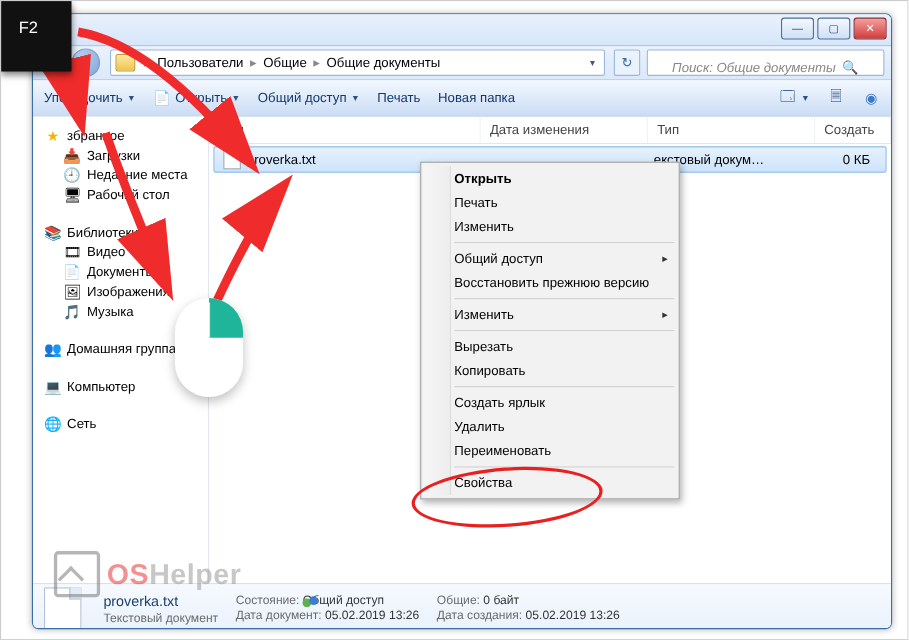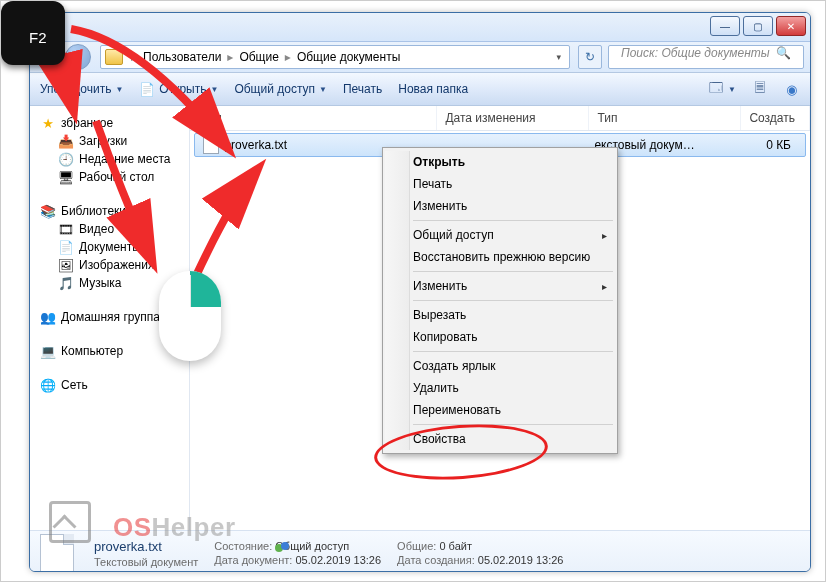--- a/index.html
+++ b/index.html
@@ -12,21 +12,21 @@
 .win-btn.close{background:linear-gradient(#f3a0a0,#d23b3b);color:#fff;border-color:#912626}
 
 .addressrow{height:30px;background:linear-gradient(#eaf2fc,#dbe9fb);display:flex;align-items:center;padding:0 6px;border-bottom:1px solid #b4c8e2}
 .nav-arrow{width:24px;height:24px;border-radius:50%;background:radial-gradient(circle at 30% 30%,#8ab9f1,#356db3);border:1px solid #2b5d9a;margin-right:3px;display:flex;align-items:center;justify-content:center;color:#fff;font-size:12px}
 .addr-box{flex:1;height:22px;border:1px solid #9ab7dc;background:#fff;border-radius:2px;display:flex;align-items:center;padding:0 4px;margin:0 6px}
 .addr-seg{padding:0 4px;color:#000}
 .addr-sep{color:#888;padding:0 2px}
 .addr-folder-icon{width:16px;height:14px;background:linear-gradient(#ffe9a8,#f0c449);border:1px solid #c69b2b;border-radius:2px;margin-right:6px}
 .addr-drop{font-size:9px;color:#555;margin:0 4px}
 .refresh-btn{width:22px;height:22px;border:1px solid #9ab7dc;border-radius:2px;background:#eaf2fc;display:flex;align-items:center;justify-content:center;color:#3b6ea5;margin-left:2px}
-.search-box{width:170px;height:22px;border:1px solid #9ab7dc;background:#fff;border-radius:2px;margin-left:6px;display:flex;align-items:flex-start;padding:0 12px;color:#888;font-style:italic}
+.search-box{width:170px;height:22px;border:1px solid #9ab7dc;background:#fff;border-radius:2px;margin-left:6px;display:flex;align-items:flex-end;padding:0 22px;color:#888;font-style:italic}
 .search-icon{margin-left:auto;color:#4b7bb9;font-style:normal}
 
 .toolbar{height:32px;background:linear-gradient(#f3f8ff,#dfeafa,#cbdcf3);border-bottom:1px solid #b4c8e2;display:flex;align-items:center;padding:0 10px;gap:16px;color:#13386b}
 .tool-item{display:flex;align-items:center;gap:4px;cursor:default}
 .tool-drop{font-size:8px;color:#2a518a}
 .tool-sep{flex:1}
 .tool-icon{width:16px;height:16px;display:flex;align-items:center;justify-content:center;font-size:13px}
 
 .explorer-body{display:flex;height:calc(100% - 28px - 30px - 32px - 44px)}
 .sidebar{width:186px;border-right:1px solid #e0e7f1;background:#fff;padding:8px 0;overflow:hidden}
@@ -58,28 +58,28 @@
 .status-label{color:#6b6b6b}
 .status-title{font-size:13px;color:#1b3e6d}
 
 .context-menu{position:absolute;left:381px;top:146px;width:230px;background:#f2f2f2;border:1px solid #a1a1a1;box-shadow:2px 3px 6px rgba(0,0,0,0.3);padding:3px 2px}
 .cm-item{height:22px;display:flex;align-items:center;padding:0 20px 0 28px;position:relative}
 .cm-item.bold{font-weight:bold}
 .cm-sep{height:1px;background:#d1d1d1;margin:3px 2px 3px 28px}
 .cm-sub:after{content:"▸";position:absolute;right:8px;font-size:10px;color:#333}
 .cm-iconbar{position:absolute;left:2px;top:3px;bottom:3px;width:24px;background:linear-gradient(90deg,#f6f6f6,#ededed);border-right:1px solid #dcdcdc}
 
-.f2key{position:absolute;left:0;top:0;width:64px;height:64px;background:#111;border-radius:12px;display:flex;align-items:flex-start;justify-content:flex-start;padding:28px;color:#fff;font-size:15px;box-shadow:0 3px 6px rgba(0,0,0,0.5);z-index:20;box-sizing:border-box}
+.f2key{position:absolute;left:0;top:0;width:64px;height:64px;background:#111;border-radius:0;display:flex;align-items:flex-start;justify-content:flex-start;padding:16px;color:#fff;font-size:15px;box-shadow:0 3px 6px rgba(0,0,0,0.5);z-index:20;box-sizing:border-box}
 .mouse{position:absolute;left:158px;top:270px;width:62px;height:90px;background:#fff;border-radius:32px;box-shadow:0 4px 10px rgba(0,0,0,0.25);z-index:15}
 .mouse:before{content:"";position:absolute;right:0;top:0;width:31px;height:36px;background:#1fb59a;border-top-right-radius:32px}
 .mouse:after{content:"";position:absolute;left:50%;top:4px;width:1px;height:32px;background:#e4e4e4}
 .arrow{position:absolute;z-index:14}
 .arrow svg{overflow:visible}
 .red-ellipse{position:absolute;left:373px;top:424px;width:168px;height:48px;border:3px solid #e92020;border-radius:50%;z-index:16;transform:rotate(-4deg)}
-.oshelper{position:absolute;left:48px;top:500px;z-index:18;display:flex;align-items:flex-end;gap:22px;opacity:0.55}
+.oshelper{position:absolute;left:48px;top:500px;z-index:18;display:flex;align-items:center;gap:6px;opacity:0.55}
 .osh-icon{width:36px;height:36px;border:3px solid #7a7a7a;border-radius:4px;position:relative}
 .osh-icon:before{content:"";position:absolute;left:4px;top:14px;width:14px;height:14px;border-left:3px solid #7a7a7a;border-top:3px solid #7a7a7a;transform:rotate(45deg)}
 .osh-txt{font-size:26px;font-weight:bold;letter-spacing:0.5px}
 .osh-os{color:#e63838}
 .osh-helper{color:#9a9a9a}
 .users-icon{width:18px;height:14px;position:relative}
 .users-icon:before{content:"";position:absolute;left:0;top:4px;width:8px;height:8px;background:#5fb14d;border-radius:50%}
 .users-icon:after{content:"";position:absolute;left:6px;top:2px;width:8px;height:8px;background:#3d7dd6;border-radius:50%}
 </style>
 </head>

